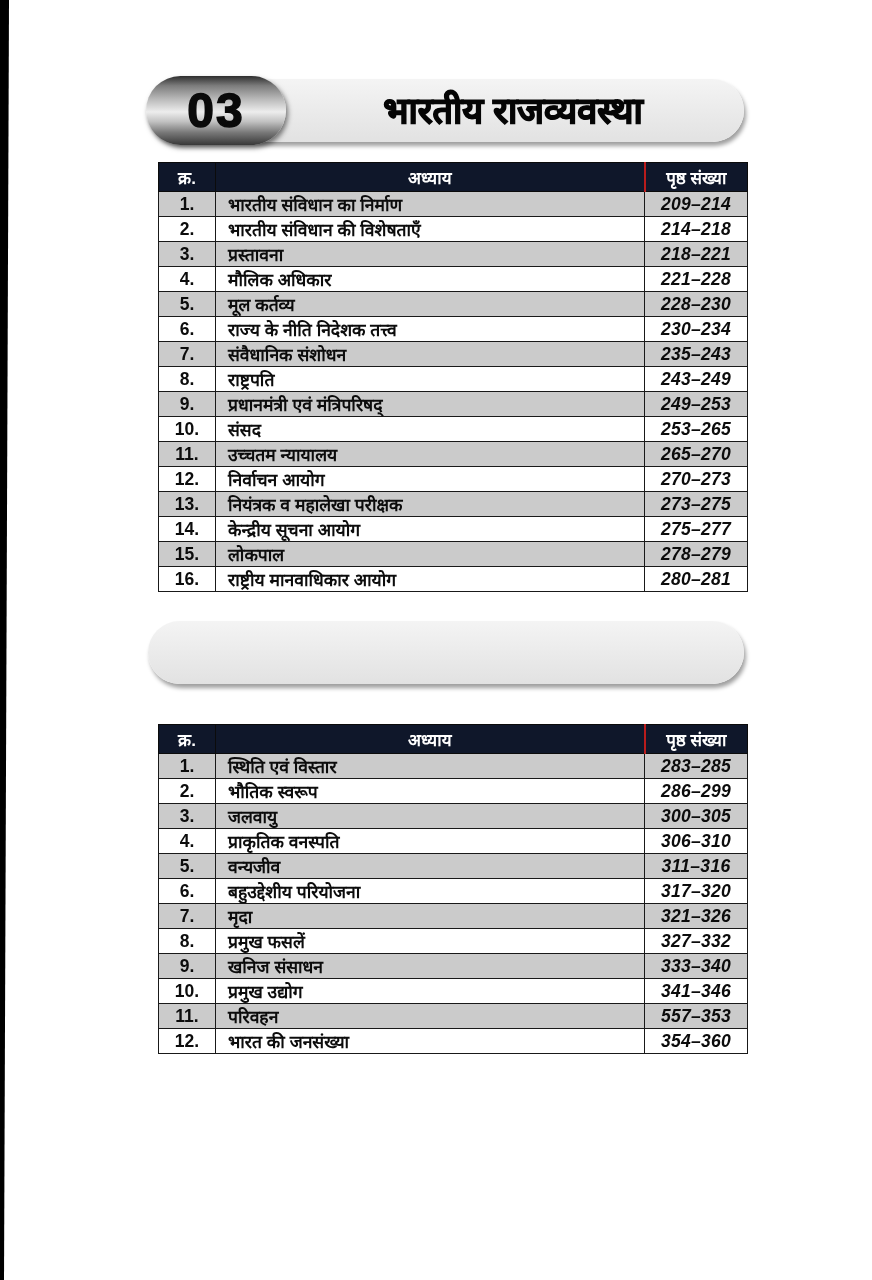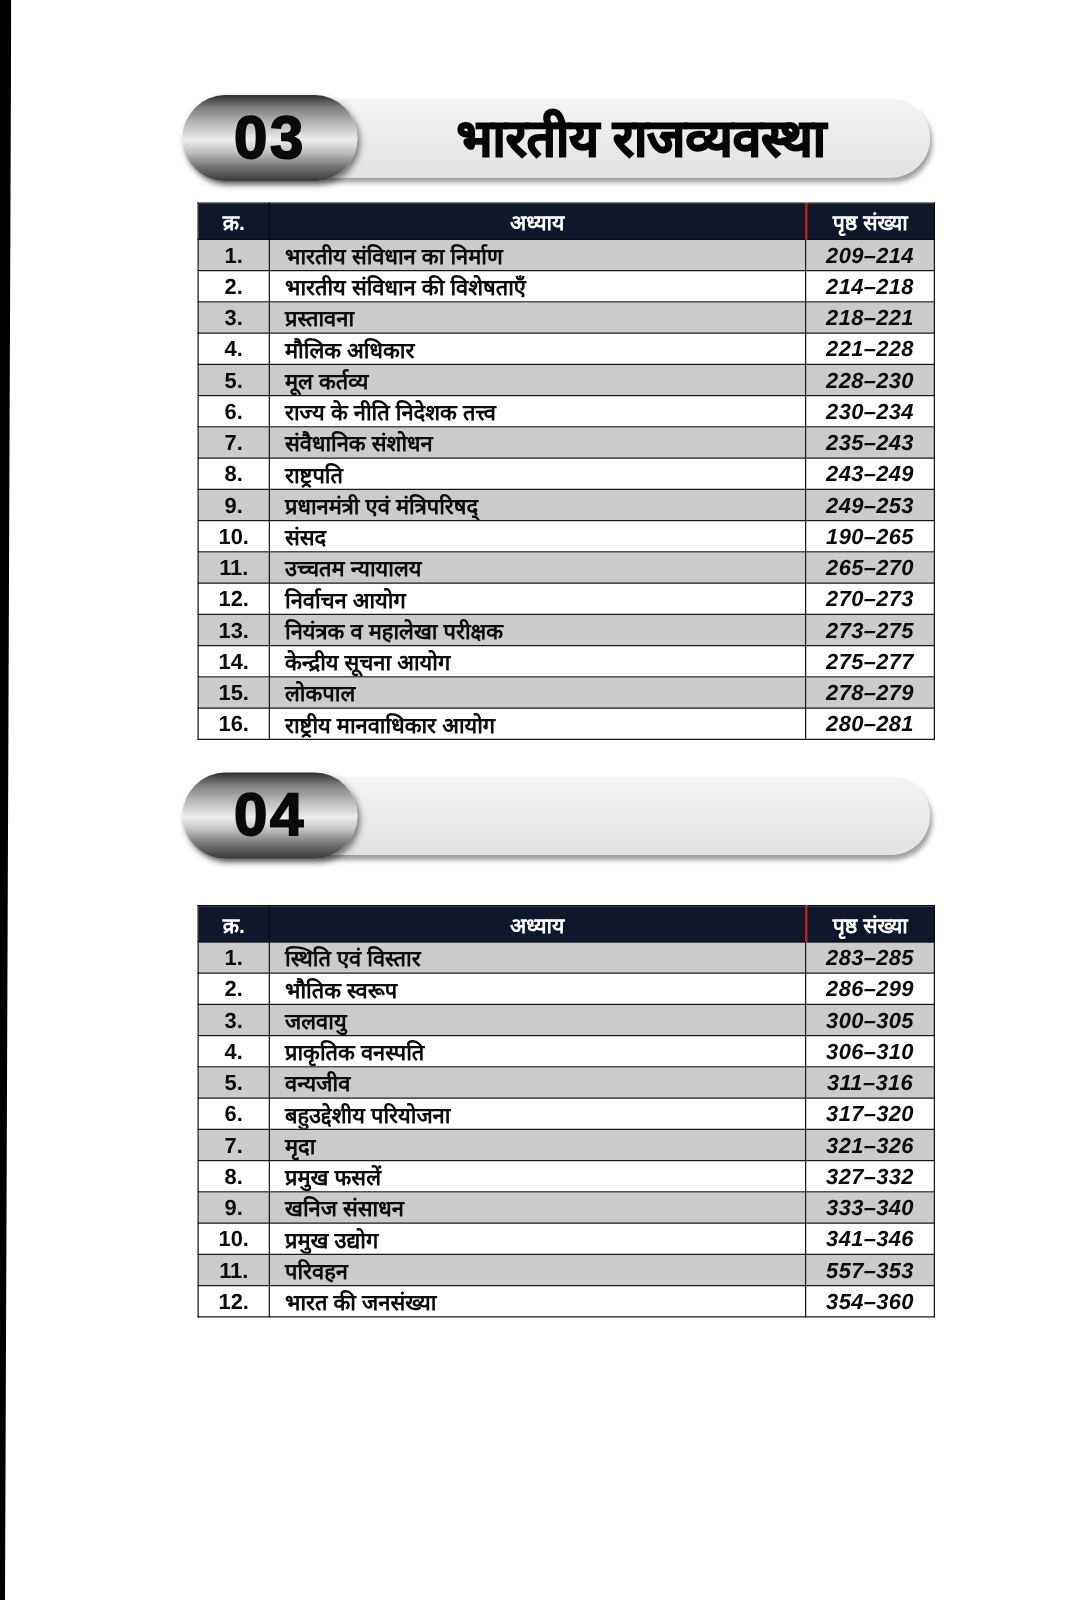--- a/index.html
+++ b/index.html
@@ -36,21 +36,21 @@
     display:flex;align-items:center;justify-content:center;
   }
   .badge-num{
     font-size:48px;font-weight:900;color:#0a0a0a;
     letter-spacing:2px;line-height:1;
     -webkit-text-stroke:1.5px #0a0a0a;
   }
   .section-title{
     position:absolute;left:140px;right:6px;top:0;bottom:4px;
     display:flex;align-items:center;justify-content:center;
-    font-size:41px;font-weight:900;color:#050505;
+    font-size:36px;font-weight:900;color:#050505;
     -webkit-text-stroke:1.2px #050505;
     white-space:nowrap;
   }
   .hdr-1{left:148px;top:78px;}
   .hdr-2{left:148px;top:620px;}
 
   
   .toc-table{position:absolute;left:158px;width:590px;border-collapse:collapse;table-layout:fixed;}
   .tbl-1{top:162px;}
   .tbl-2{top:724px;}
@@ -154,21 +154,21 @@
 
   <tr>
     <td class="sno">9.</td>
     <td class="chapter">प्रधानमंत्री एवं मंत्रिपरिषद्</td>
     <td class="pages">249–253</td>
   </tr>
 
   <tr>
     <td class="sno">10.</td>
     <td class="chapter">संसद</td>
-    <td class="pages">190–265</td>
+    <td class="pages">253–265</td>
   </tr>
 
   <tr>
     <td class="sno">11.</td>
     <td class="chapter">उच्चतम न्यायालय</td>
     <td class="pages">265–270</td>
   </tr>
 
   <tr>
     <td class="sno">12.</td>
@@ -197,23 +197,20 @@
   <tr>
     <td class="sno">16.</td>
     <td class="chapter">राष्ट्रीय मानवाधिकार आयोग</td>
     <td class="pages">280–281</td>
   </tr>
 </tbody>
   </table>
 
   <div class="section-header hdr-2">
     <div class="pill"></div>
-    <div class="badge">
-      <span class="badge-num">04</span>
-    </div>
   </div>
 
   <table class="toc-table tbl-2">
     <colgroup>
         <col class="c-sno">
         <col class="c-chapter">
         <col class="c-pages">
       </colgroup>
     <thead>
       <tr>

